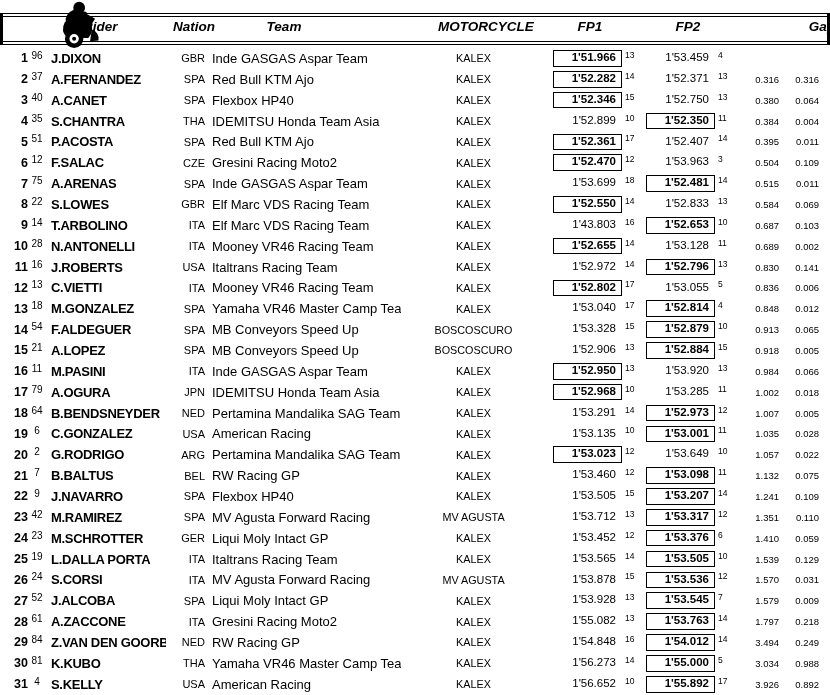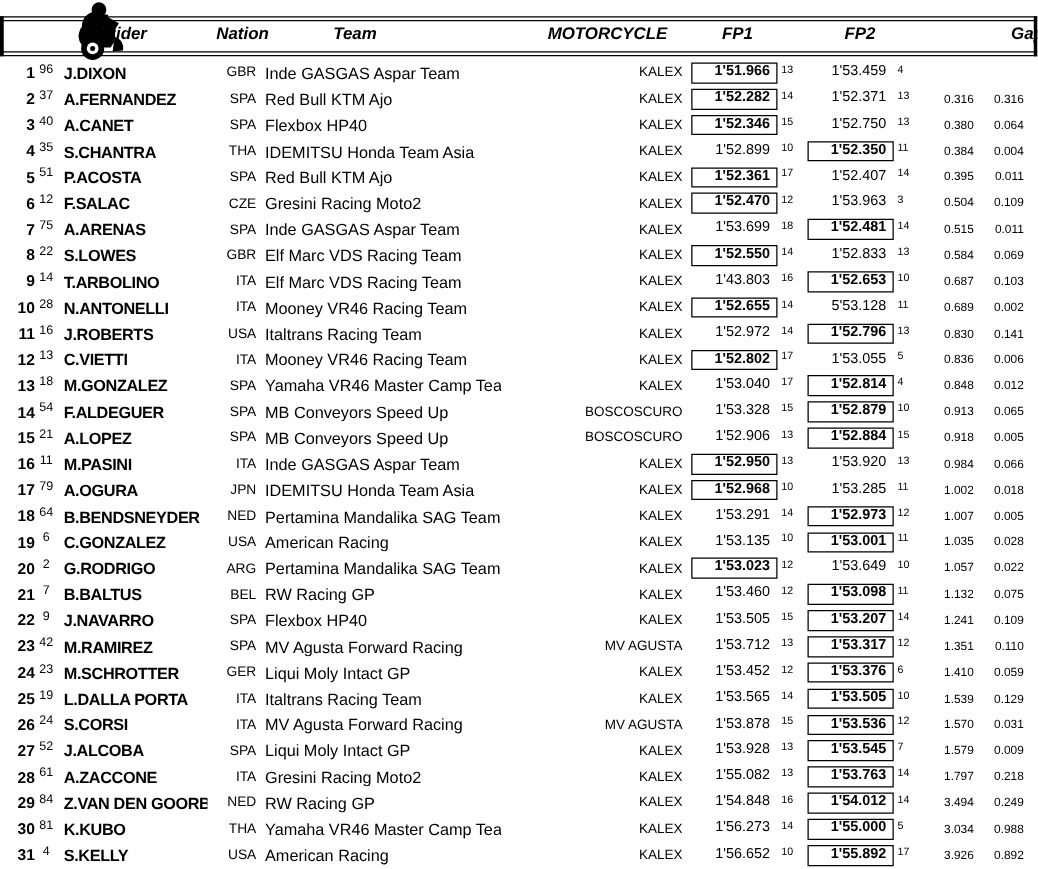--- a/index.html
+++ b/index.html
@@ -33,21 +33,21 @@
     display:grid;
     grid-template-columns:28px 18px 5px 115px 12px 27px 7px 189px 147px 5px 69px 24px 69px 24px 42px 40px;
     height:20.871px;align-items:center;
   }
   .c{white-space:nowrap;}
   .pos{text-align:right;font-weight:bold;font-size:12.5px;}
   .num{text-align:center;font-size:10px;align-self:start;padding-top:3px;line-height:1;}
   .rider{font-weight:bold;font-size:13px;overflow:hidden;letter-spacing:-0.3px;}
   .nation{text-align:right;font-size:11px;}
   .team{font-size:13px;overflow:hidden;}
-  .bike{text-align:right;font-size:10.8px;padding-right:2px;}
+  .bike{text-align:center;font-size:10.8px;padding-right:2px;}
   .fptime{
     text-align:right;font-size:11.5px;padding-right:5px;
     border:1.7px solid transparent;height:16.6px;line-height:13.5px;
     box-sizing:border-box;
   }
   .fptime.best{border-color:#000;font-weight:bold;}
   .laps{font-size:8.5px;align-self:start;padding-top:3px;padding-left:3px;line-height:1;}
   .gap{text-align:right;font-size:9.5px;padding-right:2px;}
 </style>
 </head>
@@ -252,21 +252,21 @@
     <div class="c sp"></div>
     <div class="c rider">N.ANTONELLI</div>
     <div class="c sp"></div>
     <div class="c nation">ITA</div>
     <div class="c sp"></div>
     <div class="c team">Mooney VR46 Racing Team</div>
     <div class="c bike">KALEX</div>
     <div class="c sp"></div>
     <div class="c fptime best">1'52.655</div>
     <div class="c laps">14</div>
-    <div class="c fptime">5'53.128</div>
+    <div class="c fptime">1'53.128</div>
     <div class="c laps">11</div>
     <div class="c gap">0.689</div>
     <div class="c gap">0.002</div>
   </div>
     <div class="row">
     <div class="c pos">11</div>
     <div class="c num">16</div>
     <div class="c sp"></div>
     <div class="c rider">J.ROBERTS</div>
     <div class="c sp"></div>

